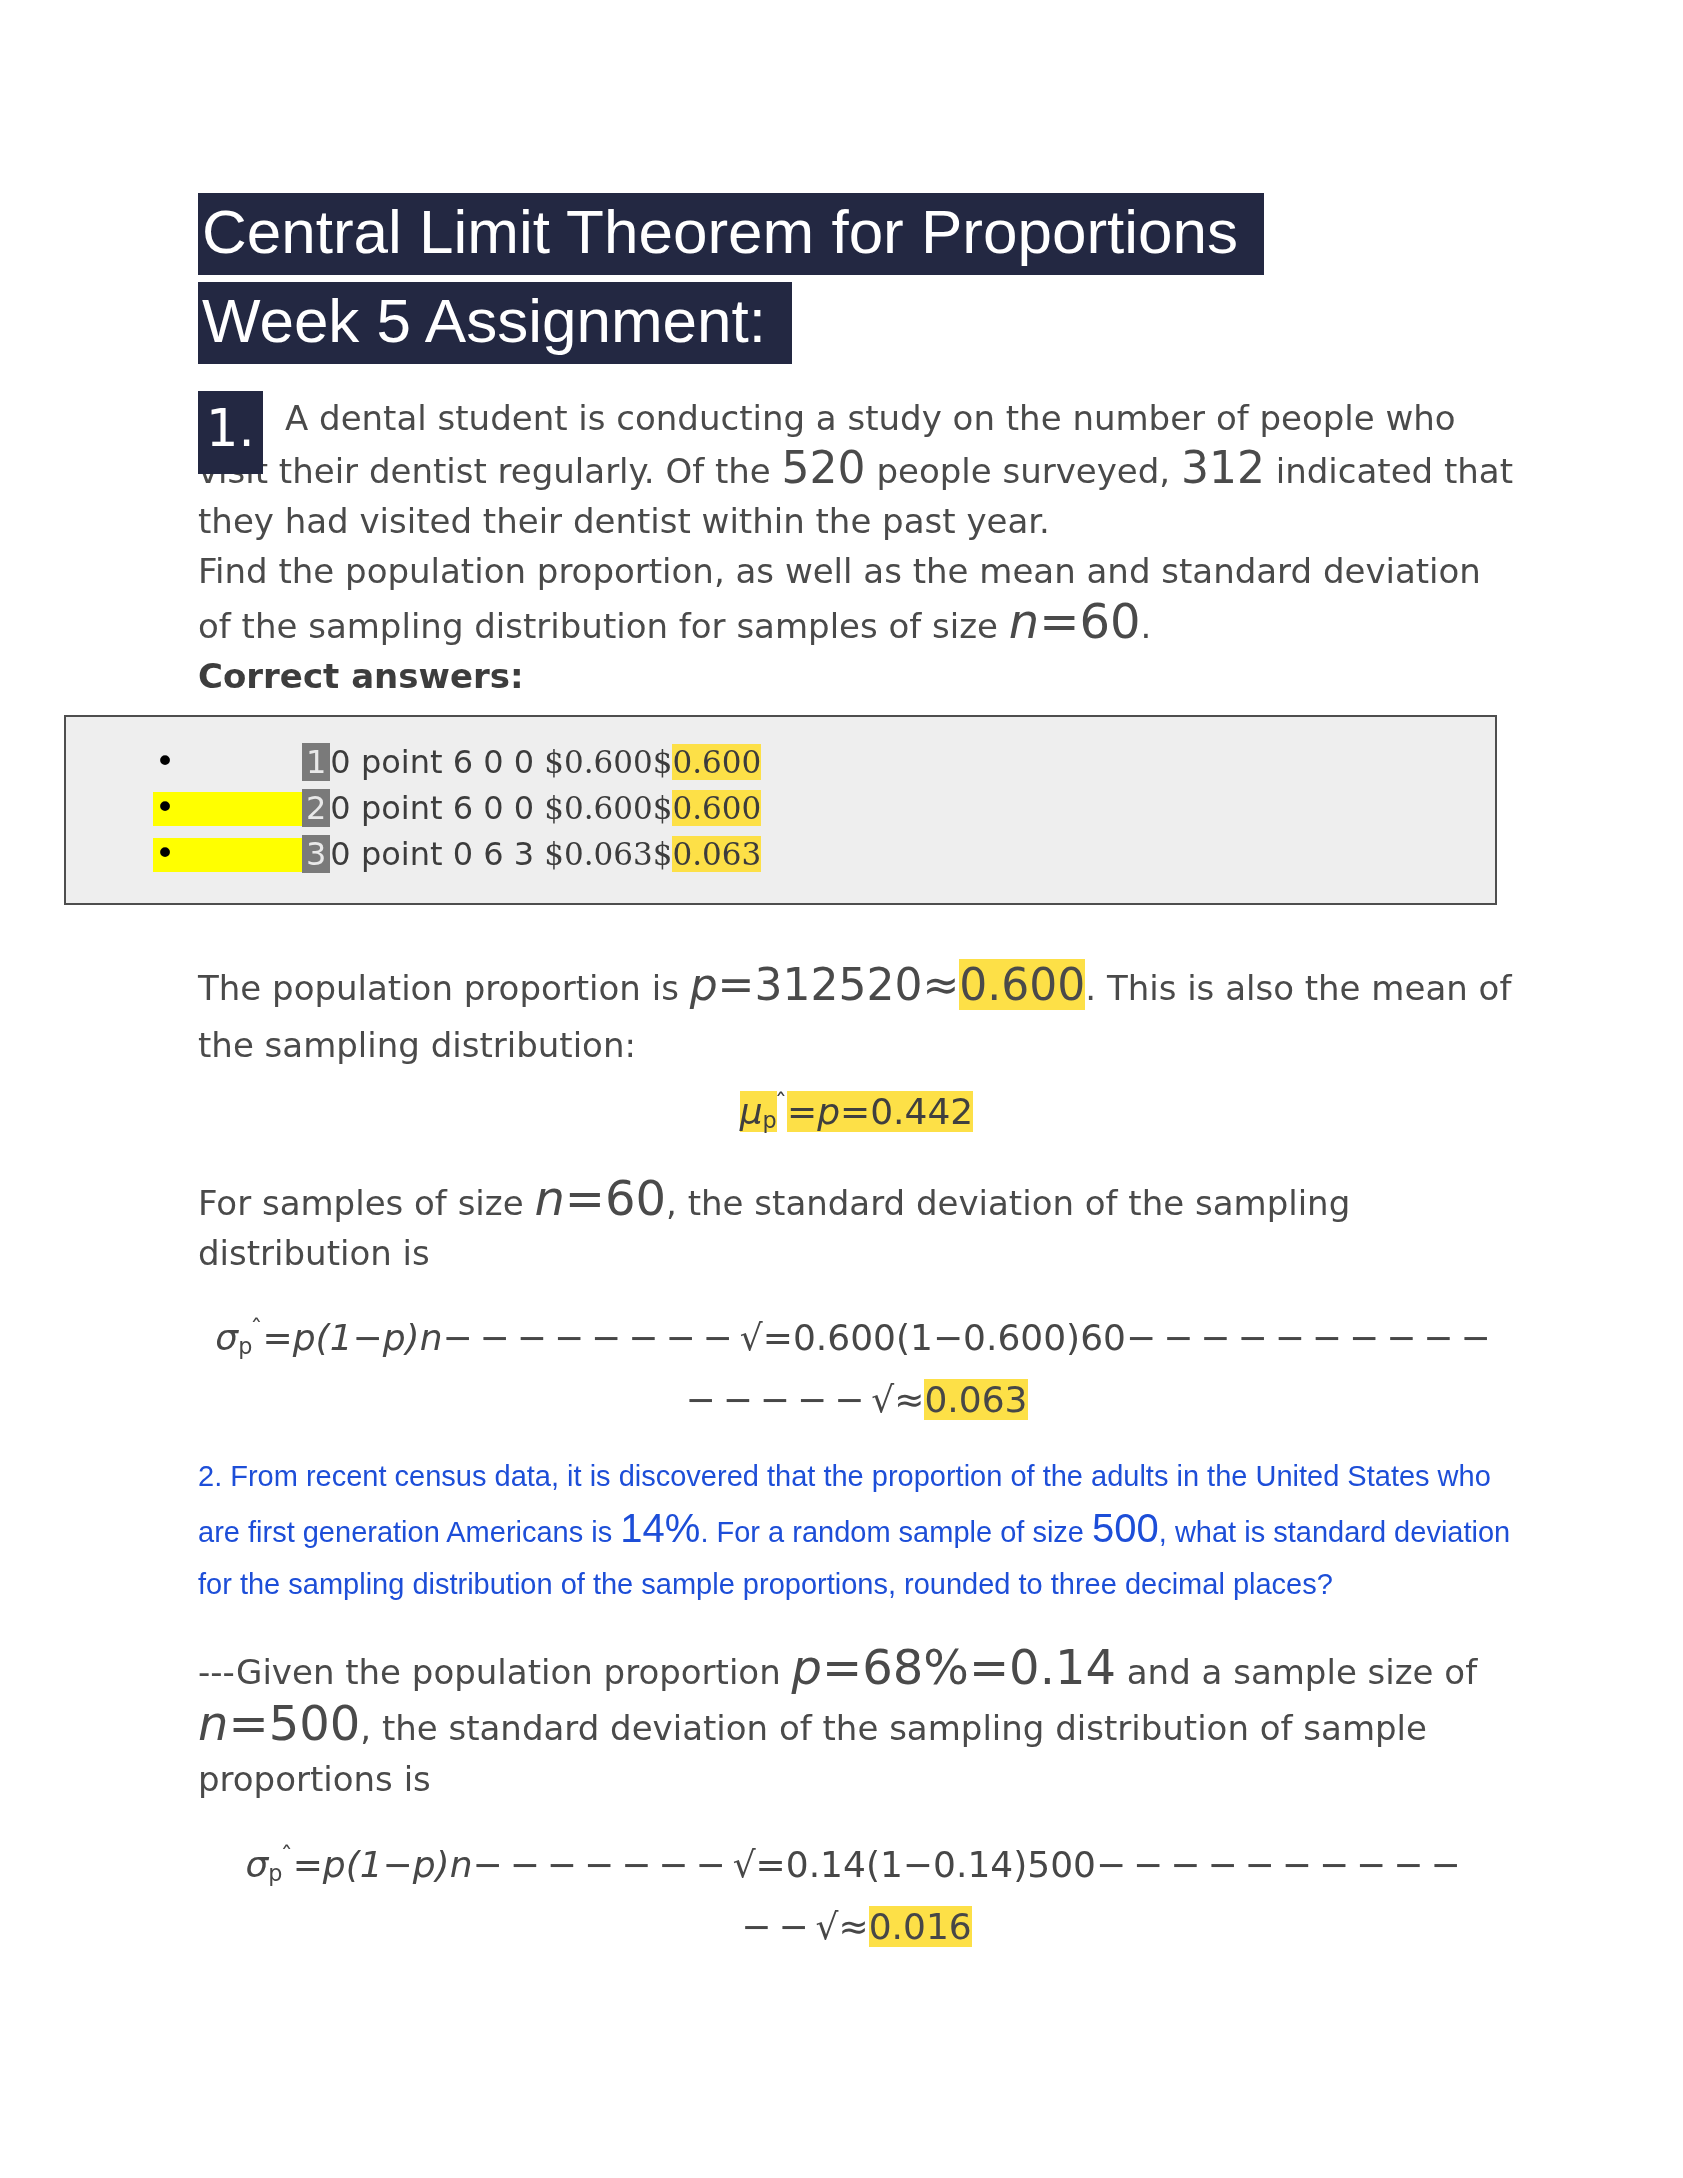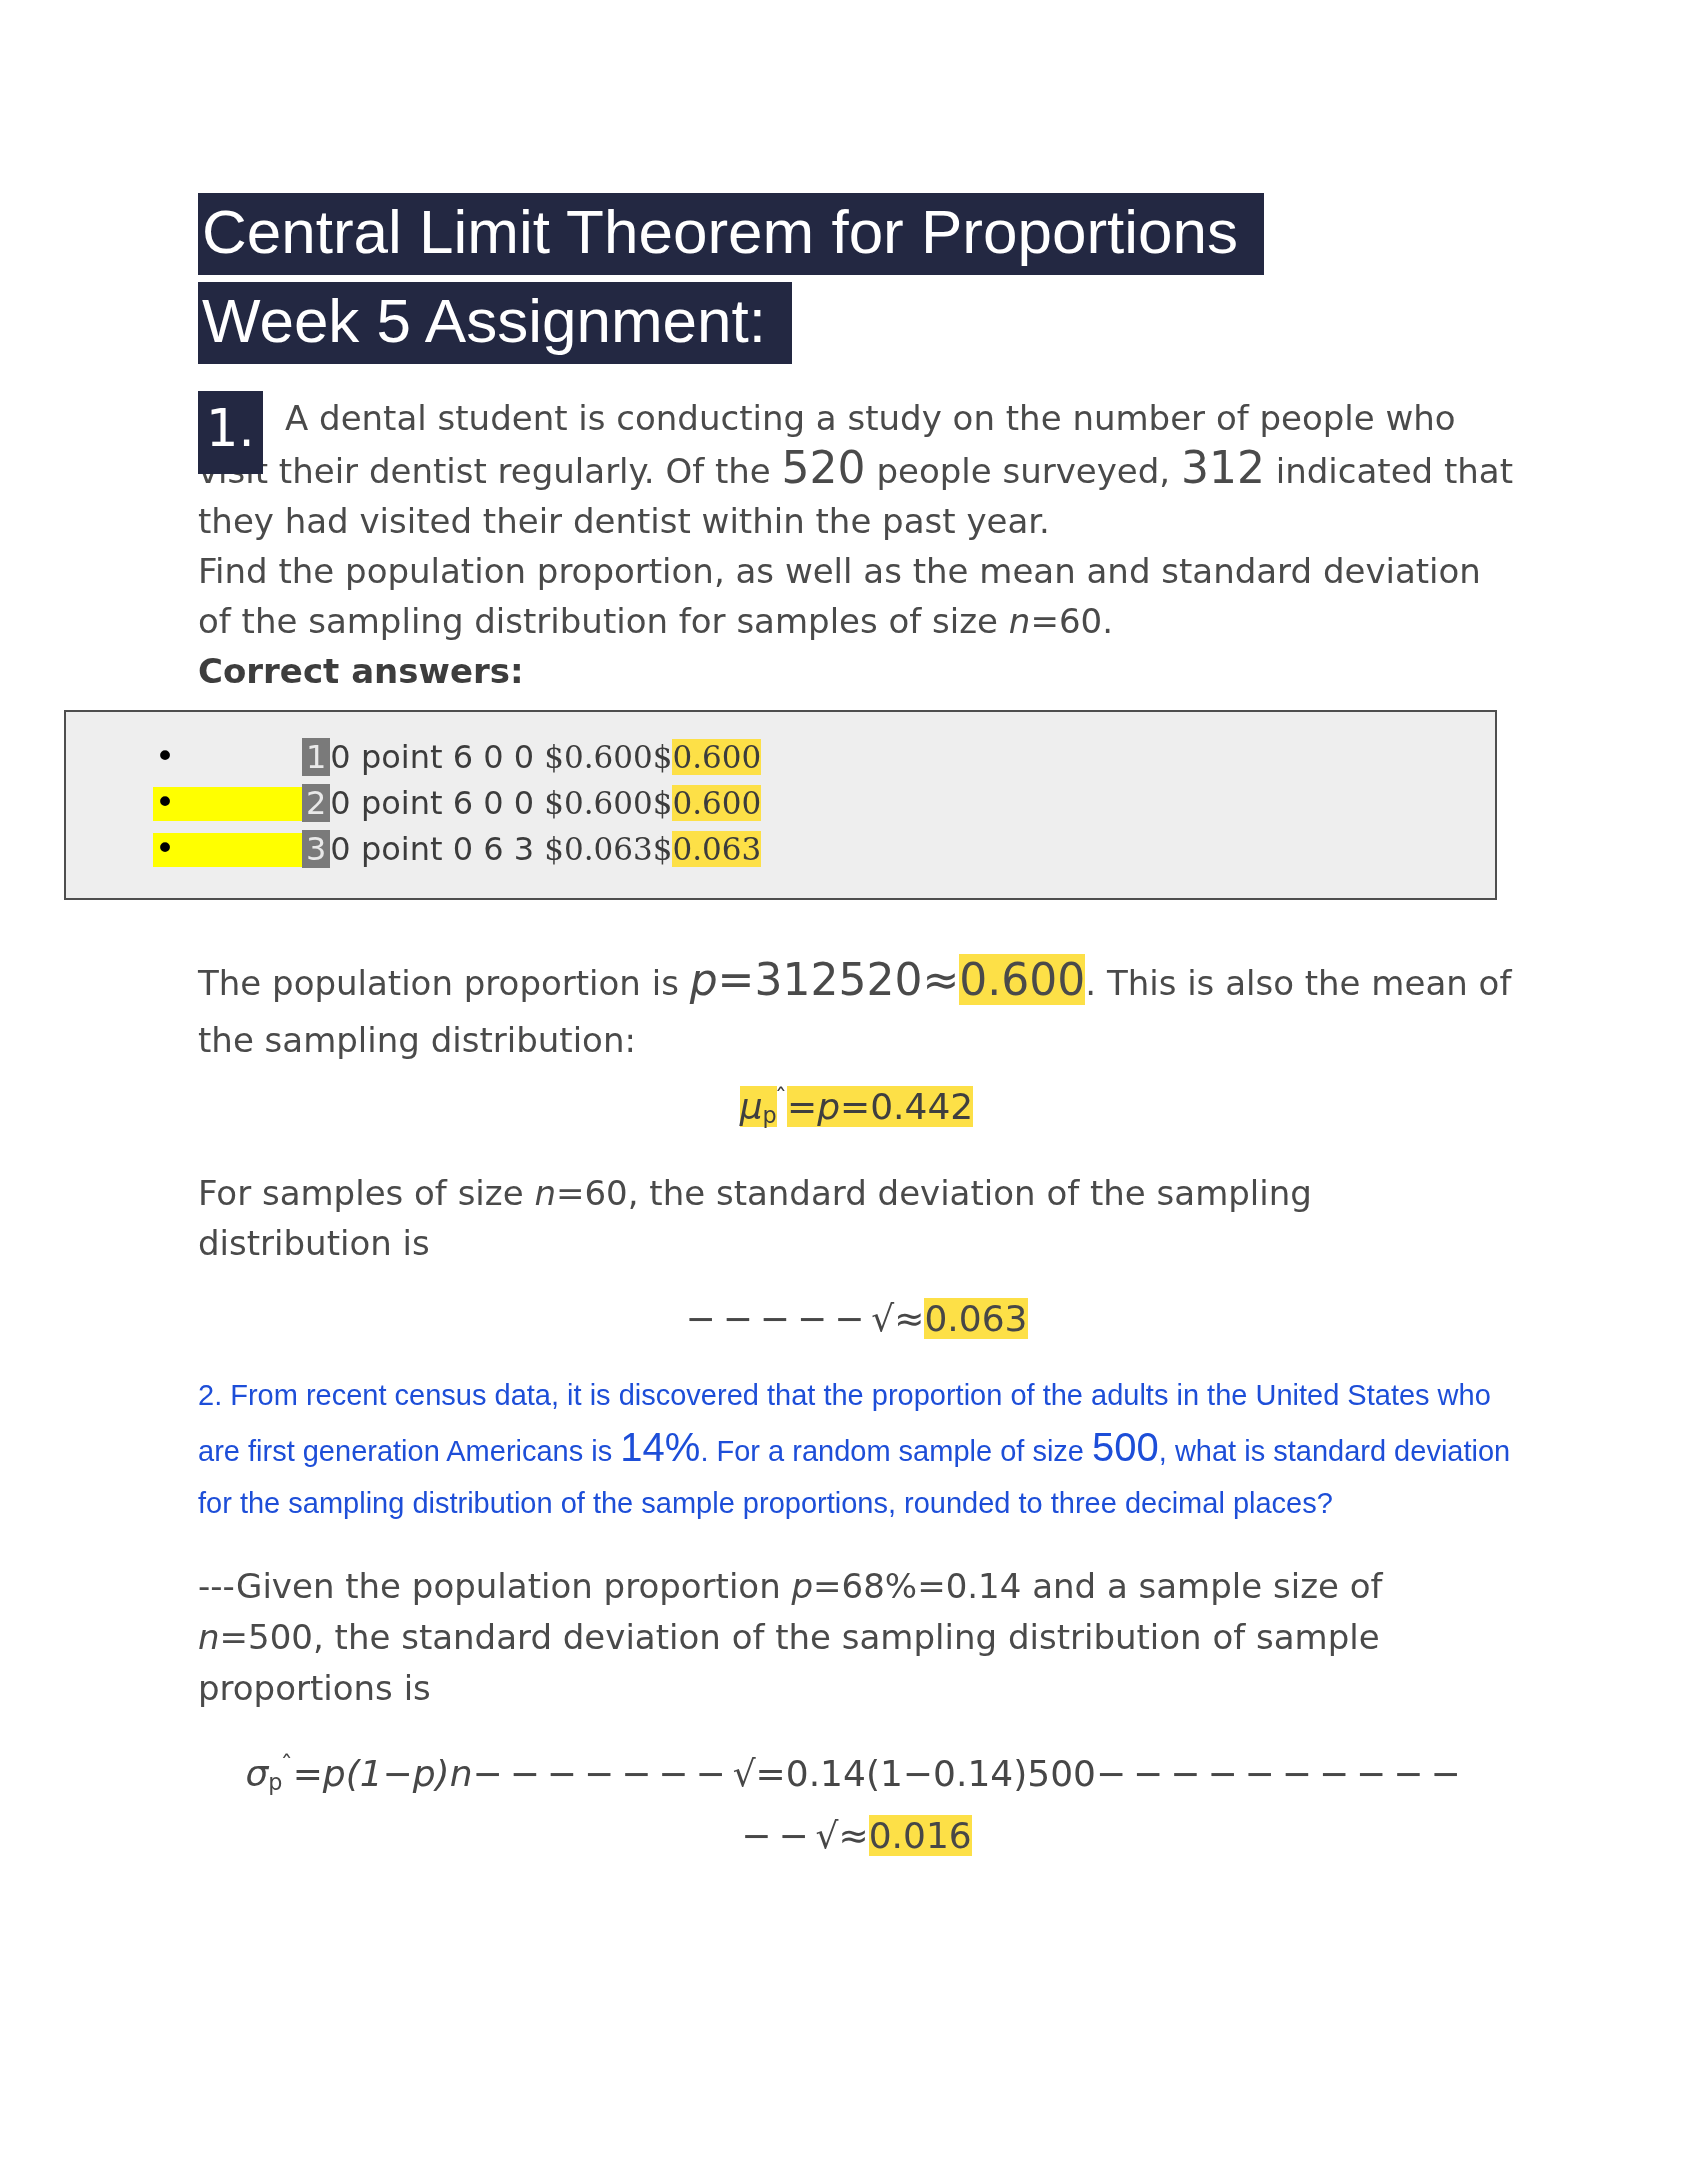--- a/index.html
+++ b/index.html
@@ -12,21 +12,21 @@
   .tbar{display:inline-block;background:#232842;color:#ffffff;
         padding:3px 26px 8px 4px;margin-bottom:7px;white-space:nowrap;}
   
   .q1wrap{position:relative;margin-top:22px;}
   .qbadge{position:absolute;left:0;top:-2px;background:#232842;color:#ffffff;
           font-size:51px;line-height:1;padding:12px 8px 20px 8px;}
   .q1text{margin:0;text-indent:87px;font-size:34px;line-height:50px;}
   .findtext{margin:0;font-size:34px;line-height:50px;}
   .correct{margin:0;font-weight:bold;font-size:34px;line-height:50px;color:#3d3d3d;}
   .bignum{font-size:44px;color:#4a4a4a;}
-  .mathn{font-size:34px;}
+  .mathn{font-size:48px;}
   i{font-style:italic;}
   
   .ansbox{margin:14px 0 0 -134px;width:1433px;box-sizing:border-box;
           border:2px solid #4e4e4e;background:#eeeeee;padding:22px 0 26px 87px;}
   .ansrow{font-size:32px;line-height:46px;color:#3c3c3c;white-space:nowrap;}
   .spacer{display:inline-block;position:relative;width:149px;height:34px;vertical-align:-7px;}
   .bullet{position:absolute;left:2px;top:-8px;color:#000;font-size:34px;}
   .ylw{background:#ffff00;}
   .nbadge{background:#7a7a7a;color:#e9e9e9;padding:0 4px;}
   .latex{font-family:"DejaVu Serif",serif;font-size:31px;}
@@ -73,20 +73,21 @@
     </div>
   </div>
 
   <p class="poppara"><span>The population proportion is </span><span class="mathbig"><i>p</i><span>=312520≈</span></span><span class="mathbig hl">0.600</span><span>. This is also the mean of the sampling distribution:</span></p>
 
   <div class="muline"><span class="hl"><i>μ</i><span class="fsub">p</span></span><span class="fhat">ˆ</span><span class="hl"><span>=</span><i>p</i><span>=0.442</span></span></div>
 
   <p class="samplespara"><span>For samples of size </span><span class="mathn"><i>n</i><span>=60</span></span><span>, the standard deviation of the sampling distribution is</span></p>
 
   <div class="formula">
+    <div><i>σ</i><span class="fsub">p</span><span class="fhat">ˆ</span><span>=</span><i>p(1−p)n</i><span class="dashes">−−−−−−−−</span><span>√</span><span>=0.600(1−0.600)60</span><span class="dashes">−−−−−−−−−−</span></div>
     <div><span class="dashes">−−−−−</span><span>√</span><span>≈</span><span class="hl">0.063</span></div>
   </div>
 
   <p class="q2para"><span>2.</span><span> From recent census data, it is discovered that the proportion of the adults in the United States who are first generation Americans is </span><span class="q2big">14%</span><span>.  For a random sample of size </span><span class="q2big">500</span><span>, what is standard deviation for the sampling distribution of the sample proportions, rounded to three decimal places?</span></p>
 
   <p class="givenpara"><span>---Given the population proportion </span><span class="mathn"><i>p</i><span>=68%=0.14</span></span><span> and a sample size of </span><span class="mathn"><i>n</i><span>=500</span></span><span>, the standard deviation of the sampling distribution of sample proportions is</span></p>
 
   <div class="formula">
     <div><i>σ</i><span class="fsub">p</span><span class="fhat">ˆ</span><span>=</span><i>p(1−p)n</i><span class="dashes">−−−−−−−</span><span>√</span><span>=0.14(1−0.14)500</span><span class="dashes">−−−−−−−−−−</span></div>
     <div><span class="dashes">−−</span><span>√</span><span>≈</span><span class="hl">0.016</span></div>

